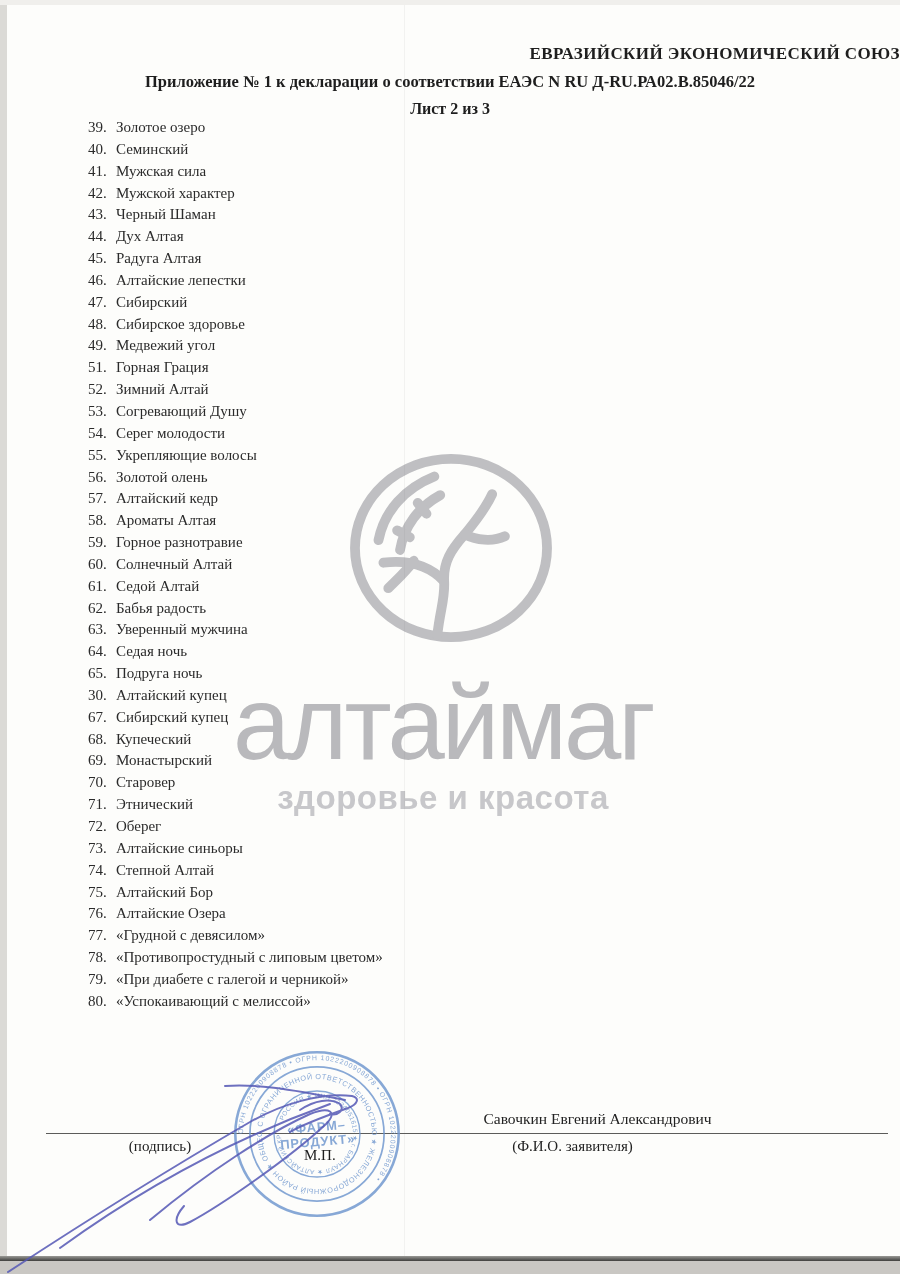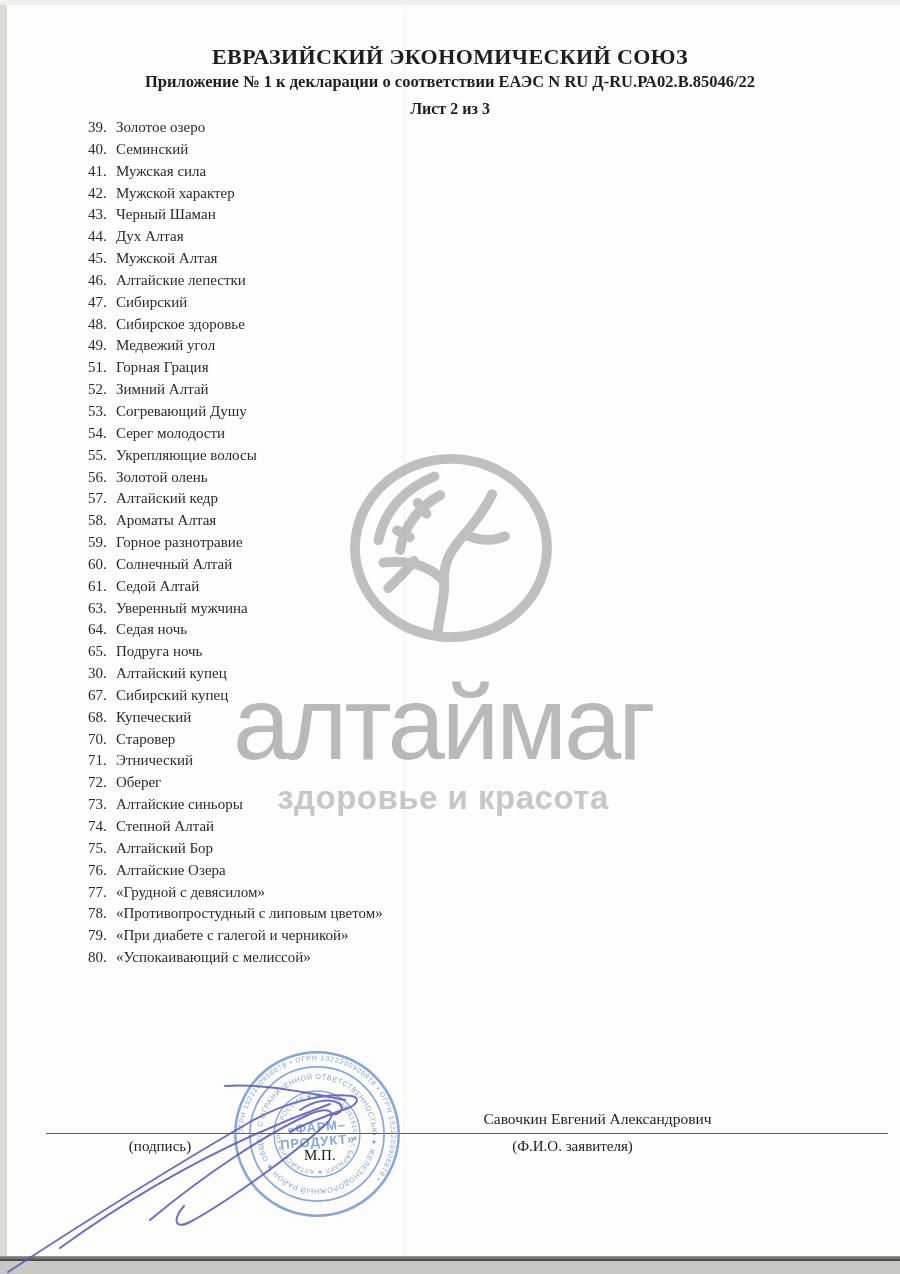--- a/index.html
+++ b/index.html
@@ -27,21 +27,21 @@
     font-size:103px;letter-spacing:-3px;color:#b9b9bc;line-height:1;
   }
   .wm-tagline{
     position:absolute;left:243px;top:781px;width:400px;text-align:center;
     font-family:"Liberation Sans", sans-serif;font-weight:bold;
     font-size:33px;letter-spacing:0.5px;color:#c7c7ca;line-height:1;
   }
 
   
   .hdr{position:absolute;left:0;width:900px;text-align:center;color:#1e1e1e;font-weight:bold;z-index:2;}
-  .hdr1{top:44px;font-size:22px;letter-spacing:0.4px;}
+  .hdr1{top:44px;font-size:17px;letter-spacing:0.4px;text-align:right;}
   .hdr2{top:72px;font-size:16.5px;}
   .hdr3{top:100px;font-size:16px;}
 
   
   .plist{
     position:absolute;left:88px;top:117px;z-index:2;margin:0;padding:0;list-style:none;
     font-size:15px;color:#2b2b2b;
   }
   .plist .row{display:flex;line-height:21.85px;}
   .plist .num{width:28px;flex:0 0 28px;}
@@ -110,21 +110,21 @@
         <span class="name">Черный Шаман</span>
       </li>
 
       <li class="row">
         <span class="num">44.</span>
         <span class="name">Дух Алтая</span>
       </li>
 
       <li class="row">
         <span class="num">45.</span>
-        <span class="name">Мужской Алтая</span>
+        <span class="name">Радуга Алтая</span>
       </li>
 
       <li class="row">
         <span class="num">46.</span>
         <span class="name">Алтайские лепестки</span>
       </li>
 
       <li class="row">
         <span class="num">47.</span>
         <span class="name">Сибирский</span>
@@ -189,20 +189,24 @@
       <li class="row">
         <span class="num">60.</span>
         <span class="name">Солнечный Алтай</span>
       </li>
 
       <li class="row">
         <span class="num">61.</span>
         <span class="name">Седой Алтай</span>
       </li>
 
+      <li class="row">
+        <span class="num">62.</span>
+        <span class="name">Бабья радость</span>
+      </li>
 
       <li class="row">
         <span class="num">63.</span>
         <span class="name">Уверенный мужчина</span>
       </li>
 
       <li class="row">
         <span class="num">64.</span>
         <span class="name">Седая ночь</span>
       </li>
@@ -220,20 +224,24 @@
       <li class="row">
         <span class="num">67.</span>
         <span class="name">Сибирский купец</span>
       </li>
 
       <li class="row">
         <span class="num">68.</span>
         <span class="name">Купеческий</span>
       </li>
 
+      <li class="row">
+        <span class="num">69.</span>
+        <span class="name">Монастырский</span>
+      </li>
 
       <li class="row">
         <span class="num">70.</span>
         <span class="name">Старовер</span>
       </li>
 
       <li class="row">
         <span class="num">71.</span>
         <span class="name">Этнический</span>
       </li>

